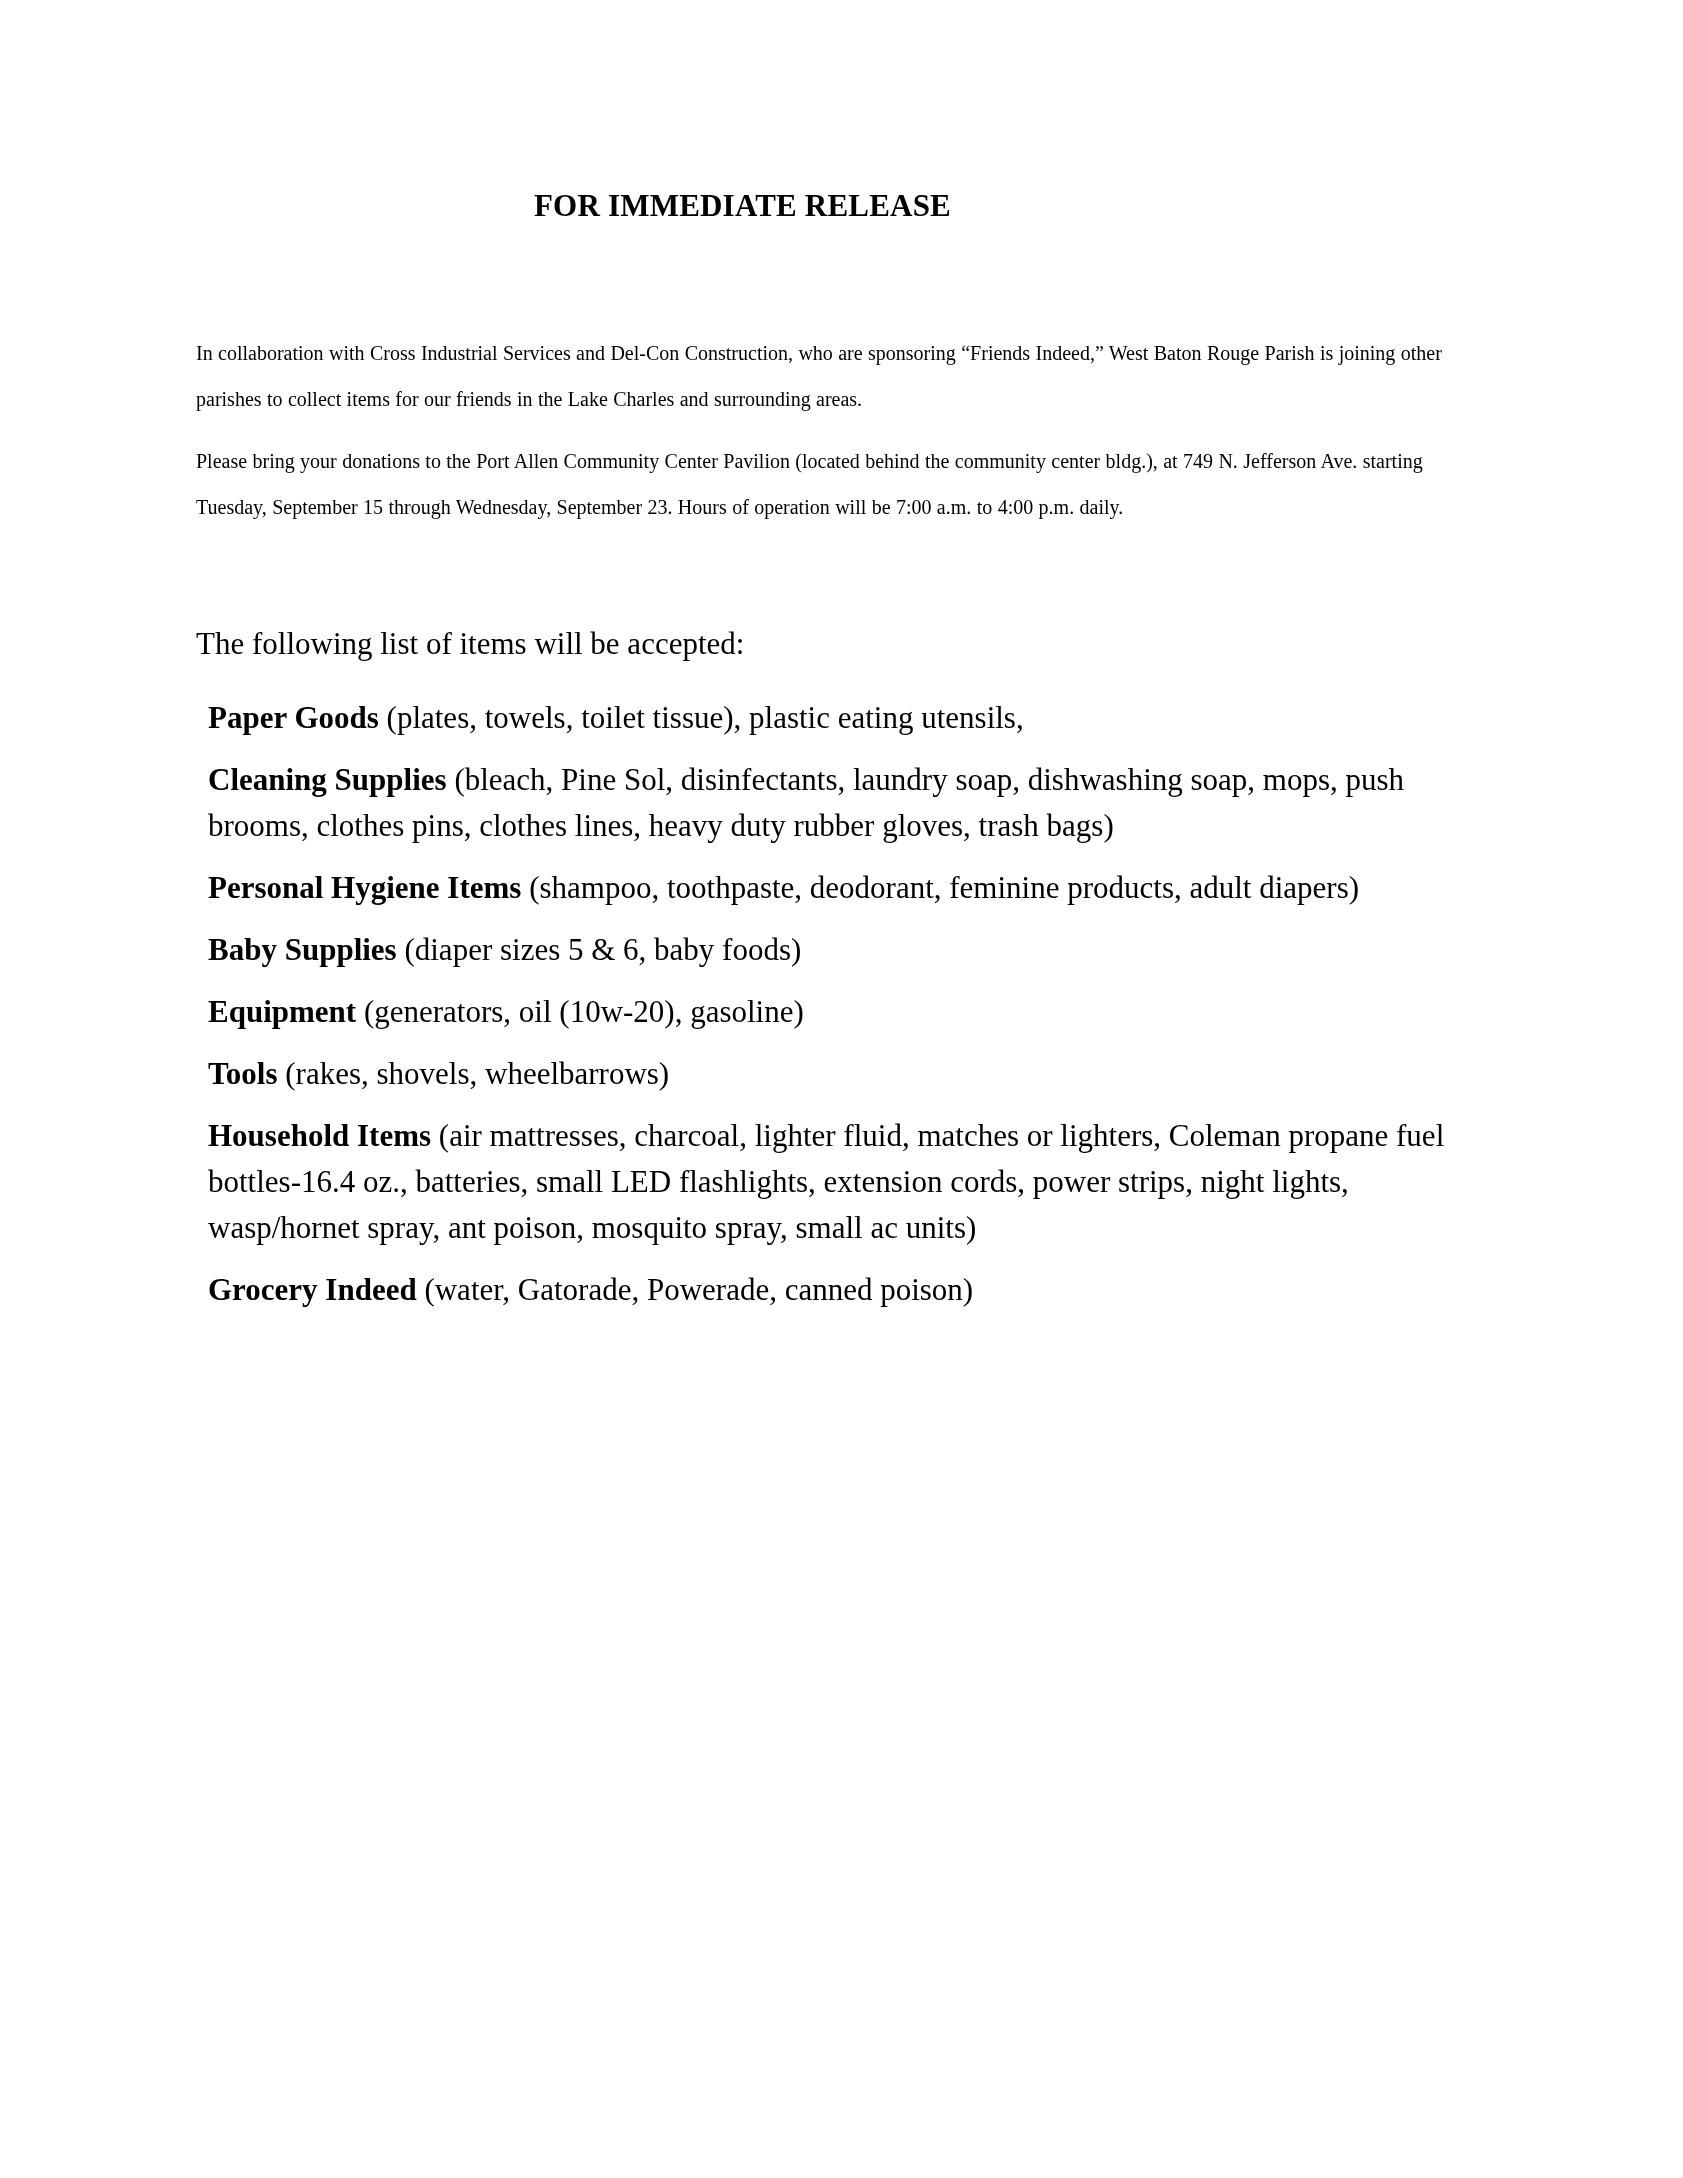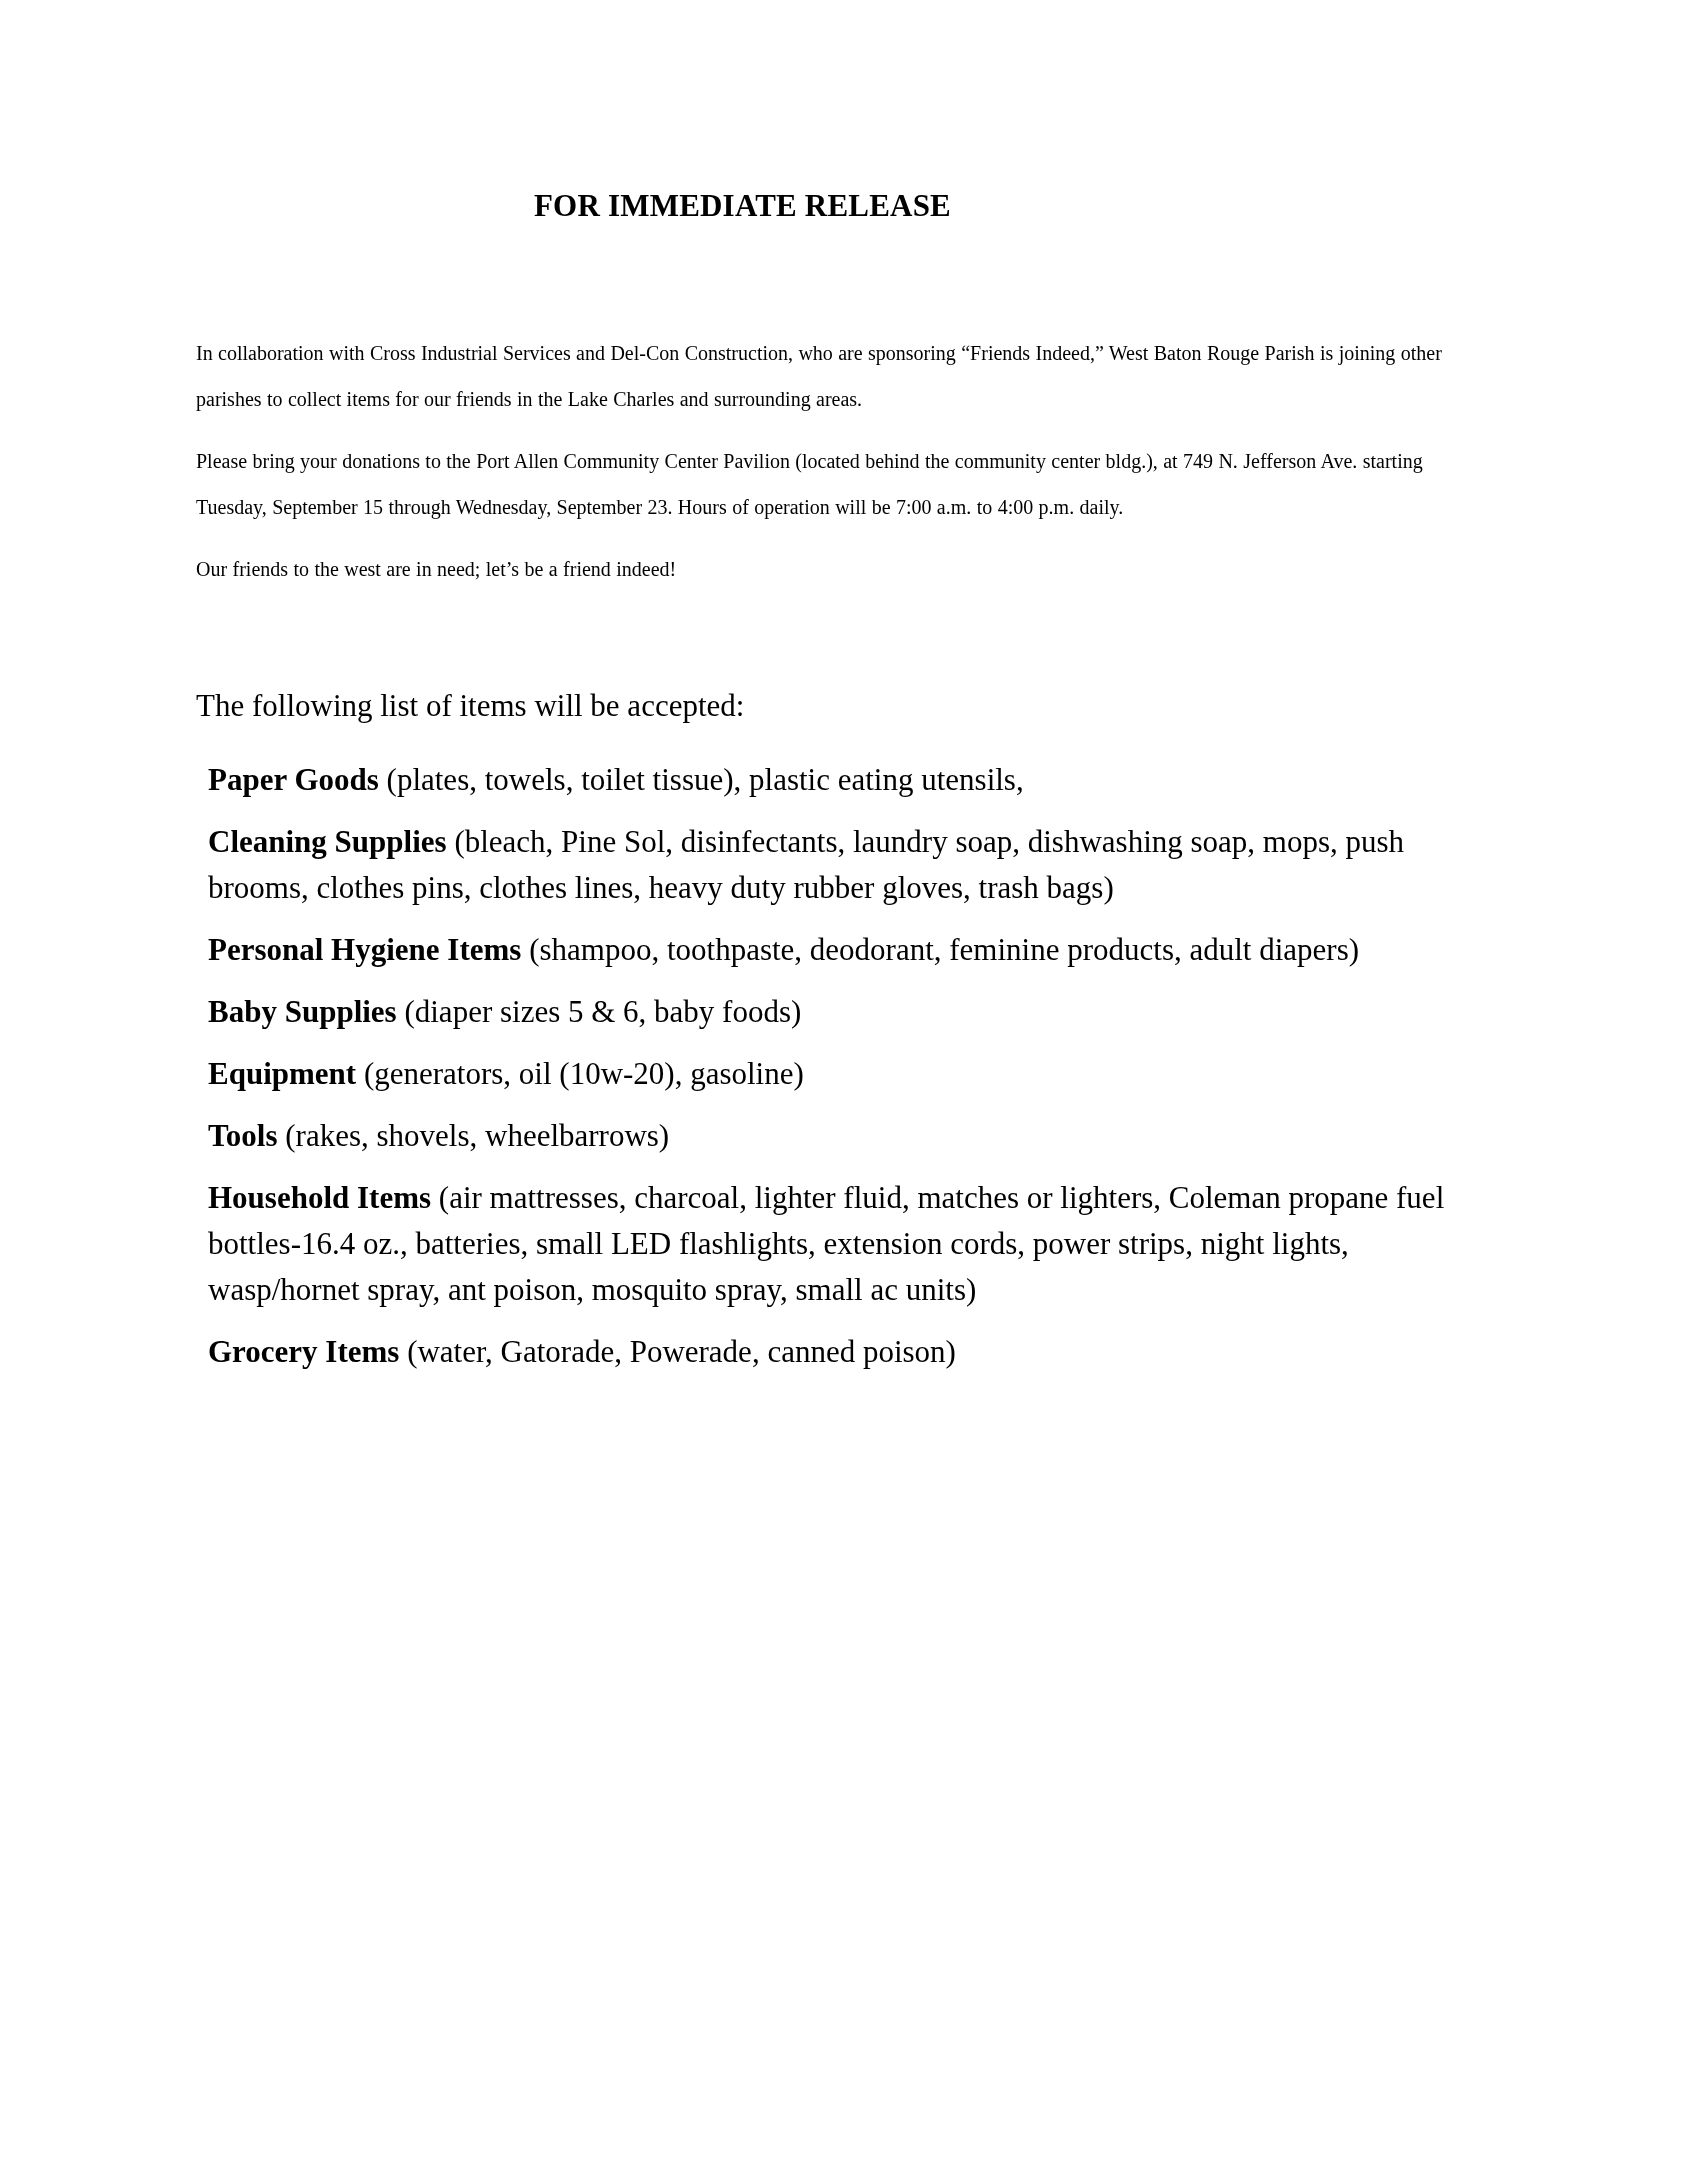--- a/index.html
+++ b/index.html
@@ -92,21 +92,20 @@
   <div class="content">
 
     <h1 class="release-title">FOR IMMEDIATE RELEASE</h1>
 
     <div class="spacer-after-title"></div>
 
     <p class="para">In collaboration with Cross Industrial Services and Del-Con Construction, who are sponsoring “Friends Indeed,” West Baton Rouge Parish is joining other parishes to collect items for our friends in the Lake Charles and surrounding areas.</p>
 
     <p class="para">Please bring your donations to the Port Allen Community Center Pavilion (located behind the community center bldg.), at 749 N. Jefferson Ave. starting Tuesday, September 15 through Wednesday, September 23.  Hours of operation will be 7:00 a.m. to 4:00 p.m. daily.</p>
 
-    <p class="para">Our friends to the west are in need; let’s be a friend indeed!</p>
 
     <div class="gap-large"></div>
 
     <p class="listintro">The following list of items will be accepted:</p>
 
     <ul class="item-list">
       <li>
         <span class="cat-label">Paper Goods</span><span class="cat-body"> (plates, towels, toilet tissue), plastic eating utensils,</span>
       </li>
       <li>
@@ -121,19 +120,19 @@
       <li>
         <span class="cat-label">Equipment</span><span class="cat-body"> (generators, oil (10w-20), gasoline)</span>
       </li>
       <li>
         <span class="cat-label">Tools</span><span class="cat-body"> (rakes, shovels, wheelbarrows)</span>
       </li>
       <li>
         <span class="cat-label">Household Items</span><span class="cat-body"> (air mattresses, charcoal, lighter fluid, matches or lighters, Coleman propane fuel bottles-16.4 oz., batteries, small LED flashlights, extension cords, power strips, night lights, wasp/hornet spray, ant poison, mosquito spray, small ac units)</span>
       </li>
       <li>
-        <span class="cat-label">Grocery Items</span><span class="cat-body"> (water, Gatorade, Powerade, canned poison)</span>
+        <span class="cat-label">Grocery Indeed</span><span class="cat-body"> (water, Gatorade, Powerade, canned poison)</span>
       </li>
     </ul>
 
   </div>
 </div>
 
 
 </body></html>

